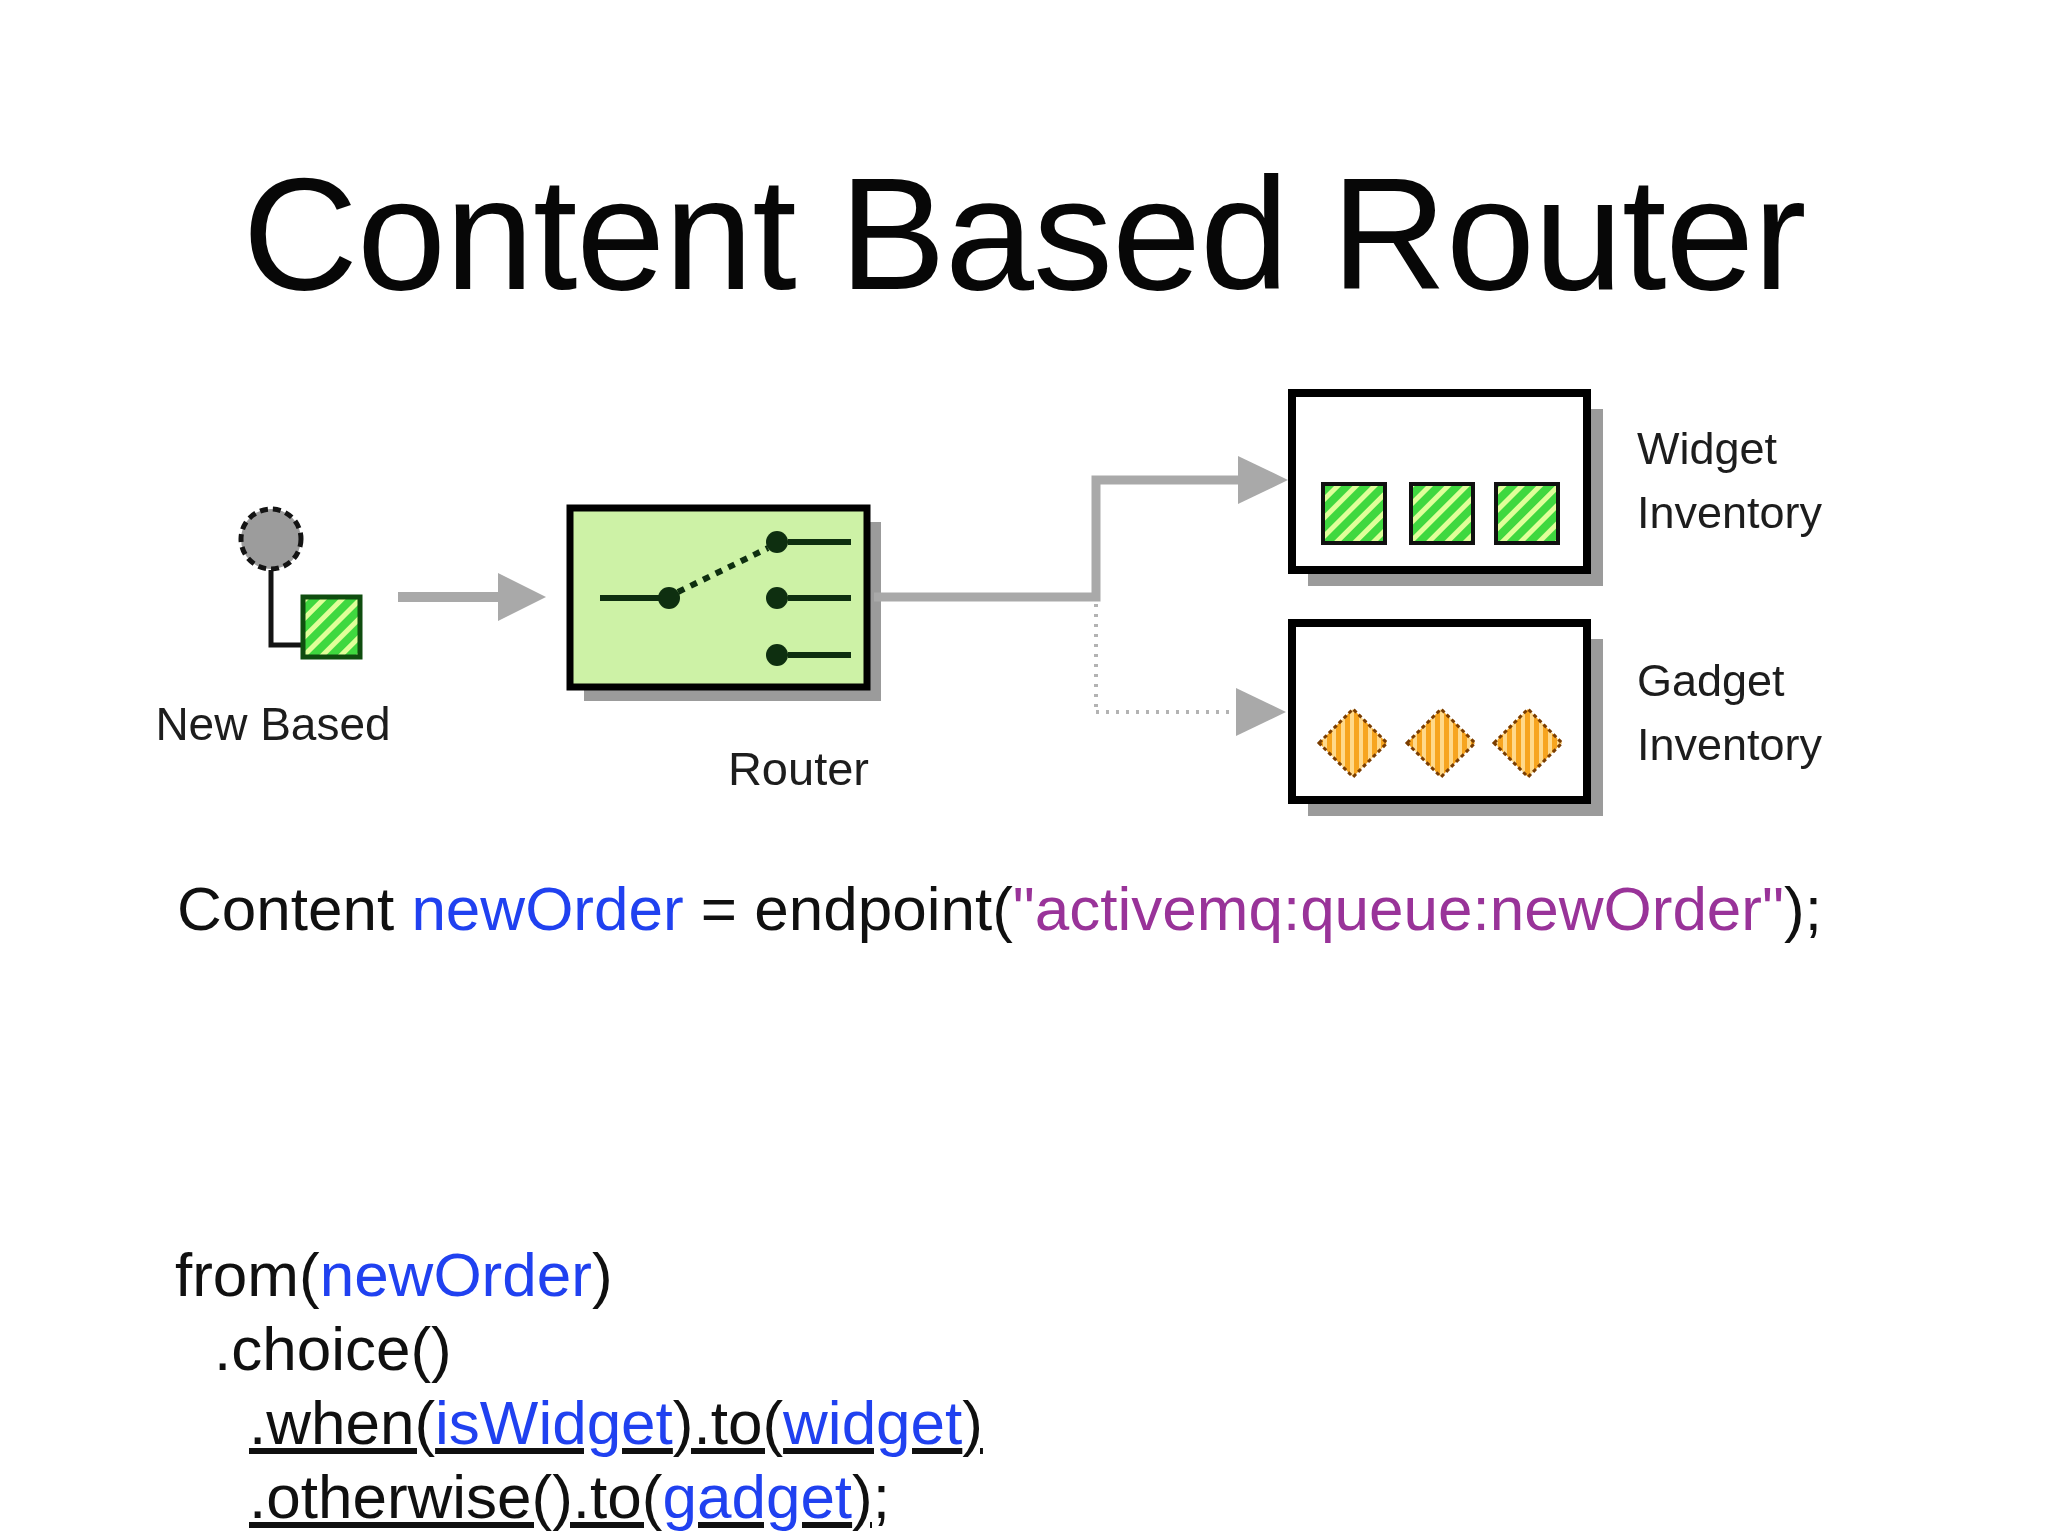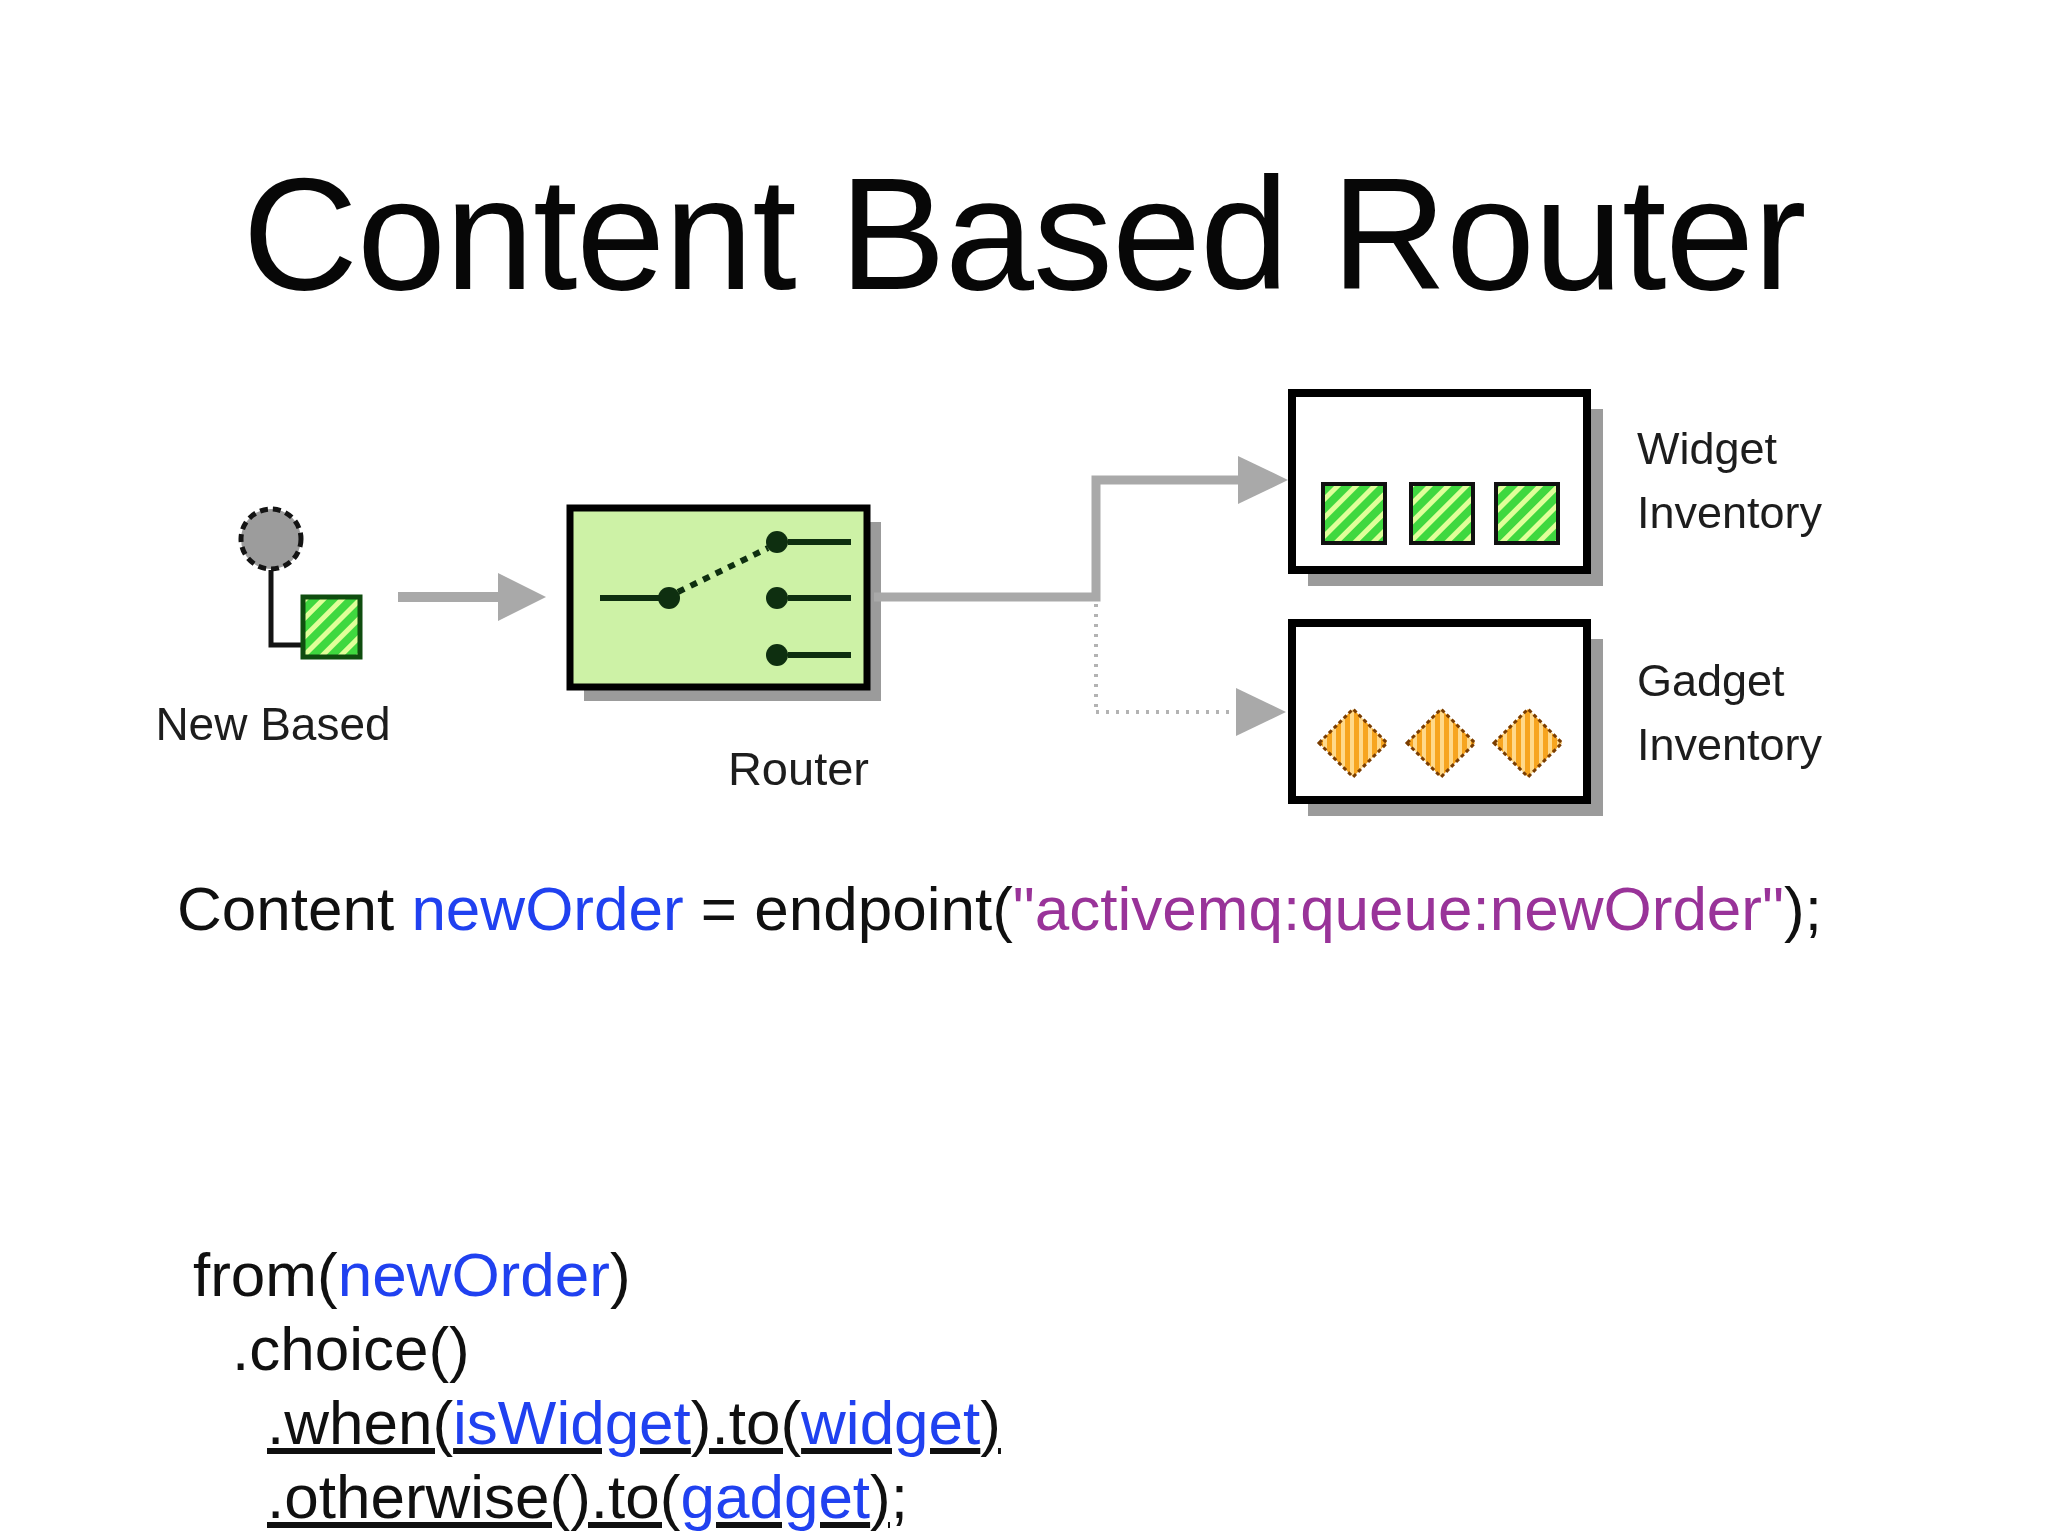--- a/index.html
+++ b/index.html
@@ -15,21 +15,21 @@
   .diagram-svg{position:absolute;left:0;top:370px;width:2048px;height:460px;}
   .diag-label{position:absolute;color:#1d1d1d;}
   .label-neworder{left:140px;top:697px;width:266px;text-align:center;font-size:46px;}
   .label-router{left:567px;top:741px;width:302px;text-align:right;font-size:47px;}
   .label-widget{left:1637px;top:417px;font-size:45px;line-height:64px;white-space:pre-line;}
   .label-gadget{left:1637px;top:649px;font-size:45px;line-height:64px;white-space:pre-line;}
   .endpoint-line{
     position:absolute;left:177px;top:872px;font-size:62px;line-height:74px;white-space:nowrap;
   }
   .code-block{position:absolute;left:175px;top:1238px;font-size:62px;line-height:74px;}
-  .code-row{white-space:nowrap;margin-left:18px;}
+  .code-row{white-space:nowrap;}
   .indent-1{padding-left:39px;}
   .indent-2{padding-left:74px;text-decoration:underline;}
   .c-plain{color:#101010;}
   .c-var{color:#2041f0;}
   .c-str{color:#993399;}
 </style>
 </head>
 <body>
 
 <div class="slide">

